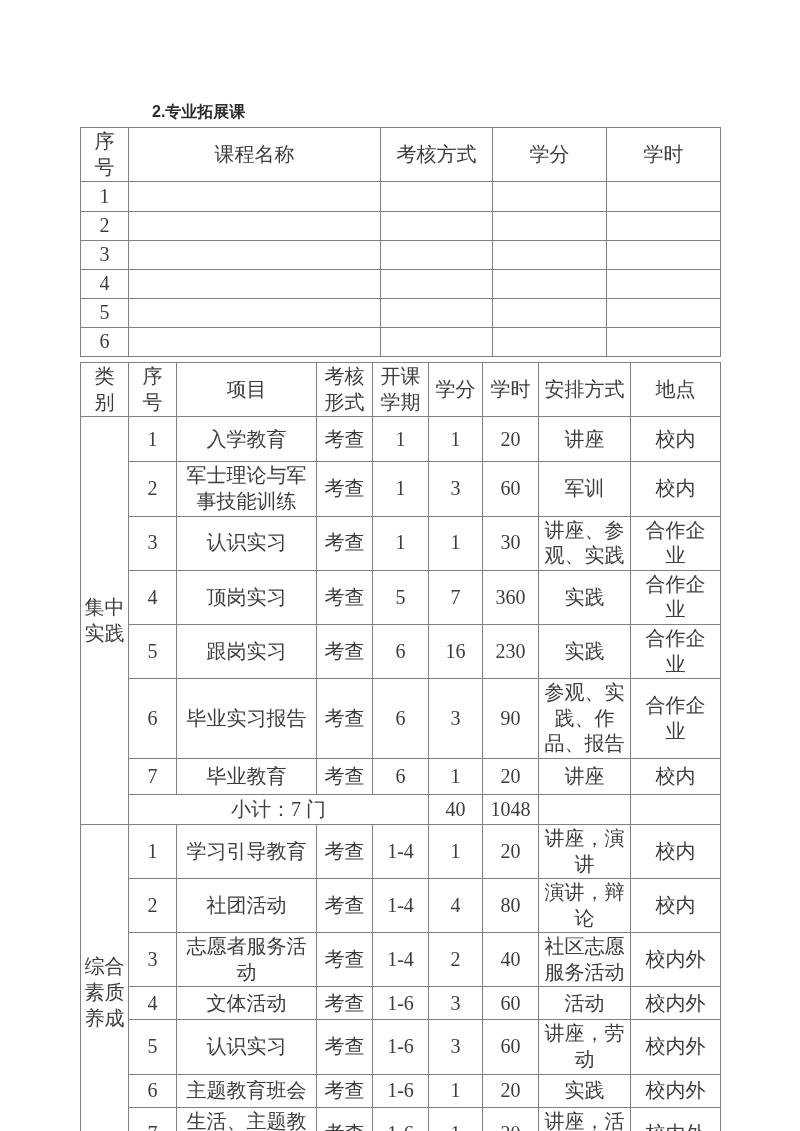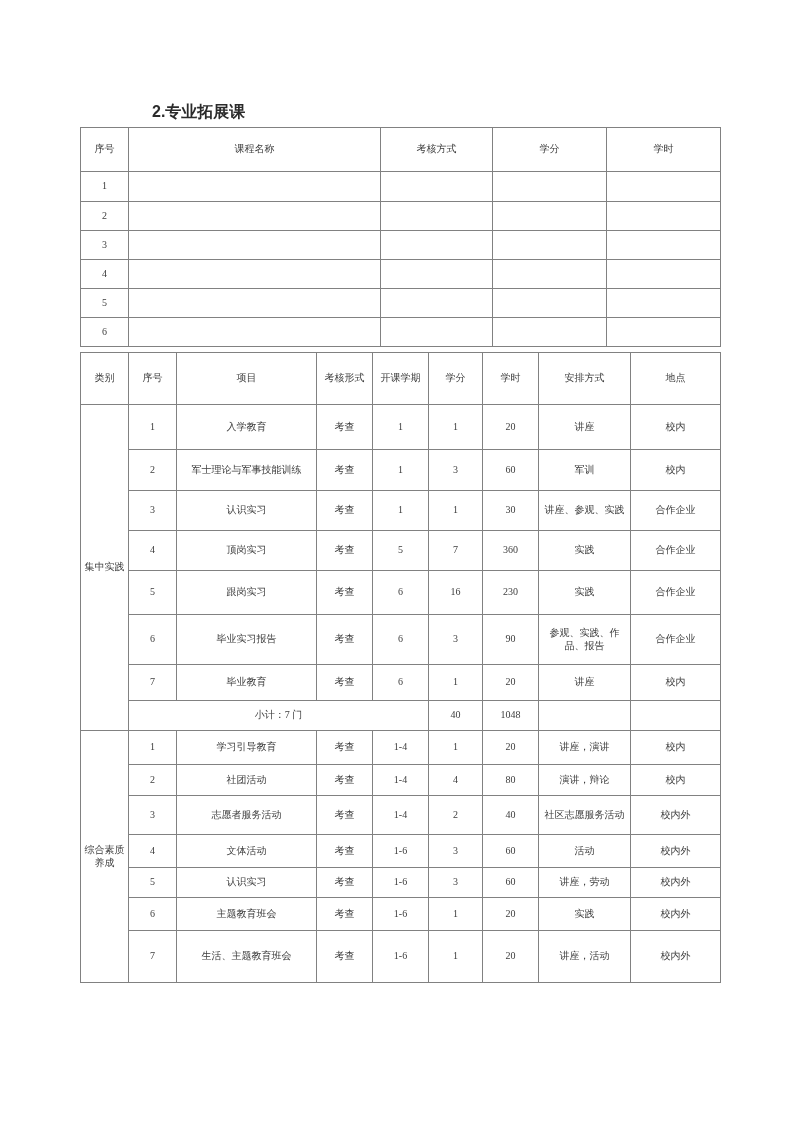--- a/index.html
+++ b/index.html
@@ -21,21 +21,21 @@
     line-height: 18px;
   }
   .heading1 { margin-top: 103px; margin-left: 72px; }
   .t1-title { margin-top: 22px; text-align: center; }
   .heading2 { margin-top: 6px; margin-left: 75px; }
 
   table {
     border-collapse: collapse;
     table-layout: fixed;
     width: 640px;
-    font-size: 10px;
+    font-size: 20px;
   }
   #table1 { margin-top: 6px; }
   #table2 { margin-top: 5px; }
   th, td {
     border: 1px solid #818181;
     text-align: center;
     vertical-align: middle;
     font-weight: normal;
     padding: 1px 5px;
     line-height: 1.28;

